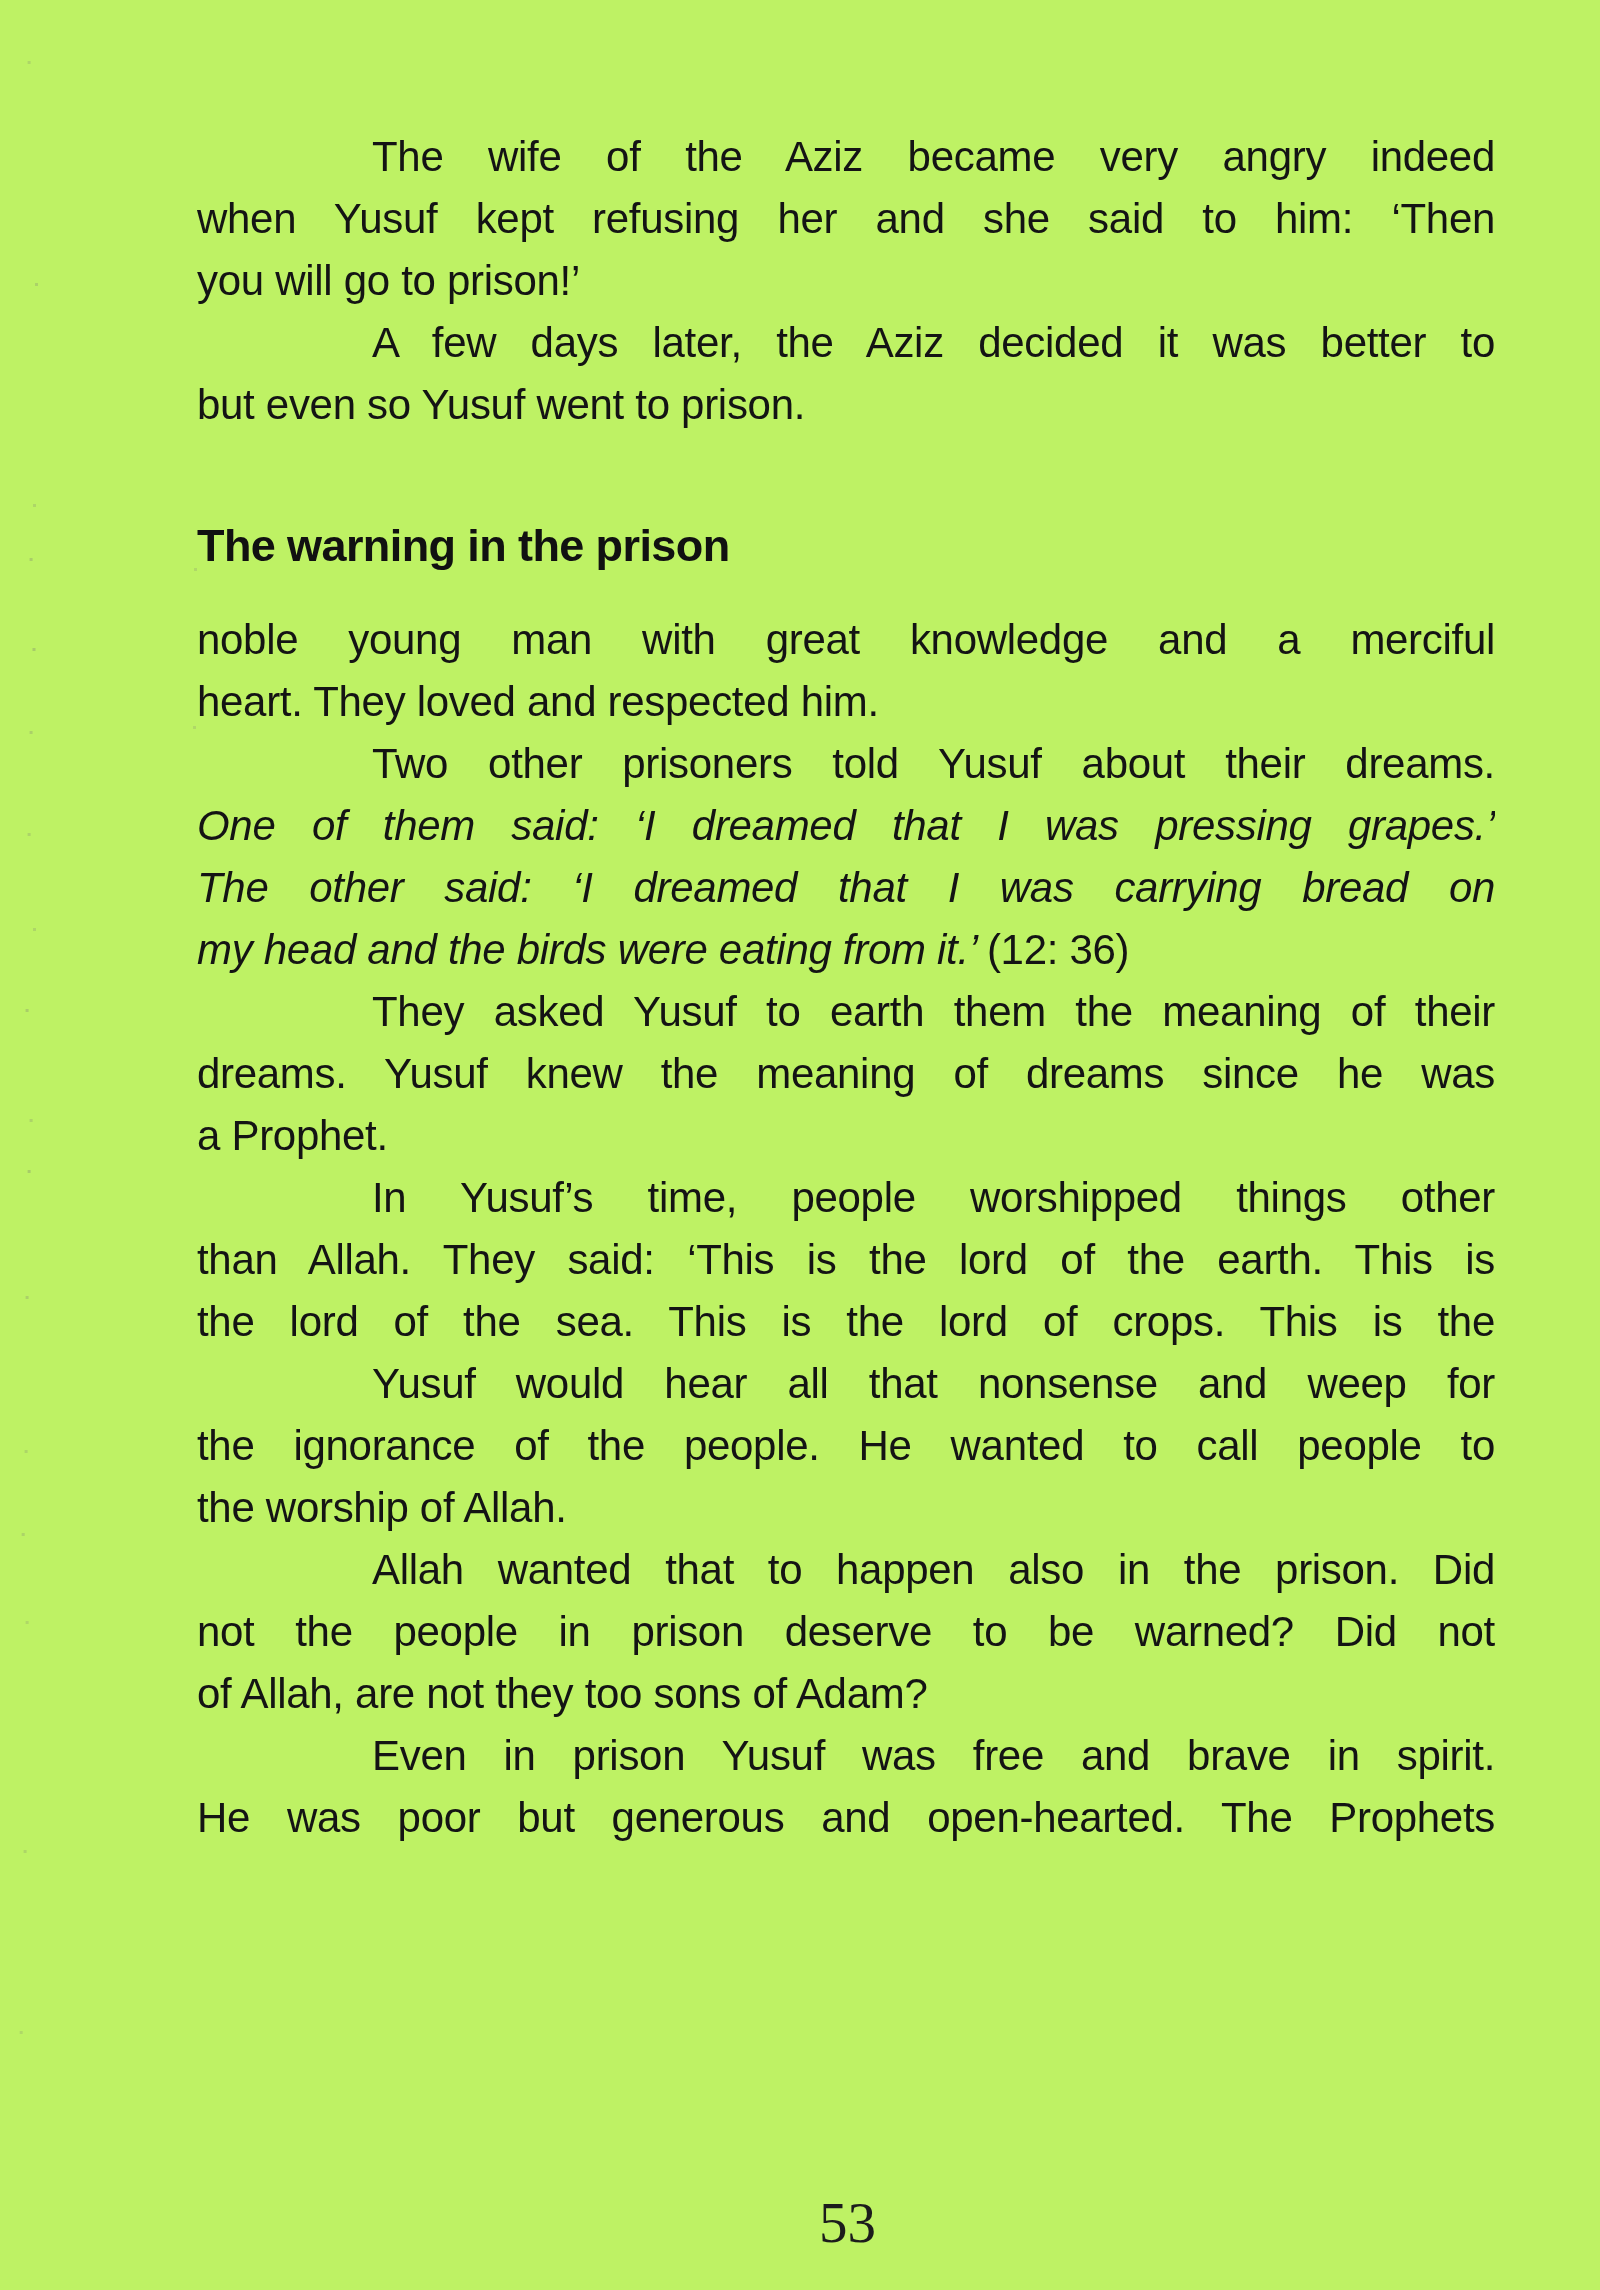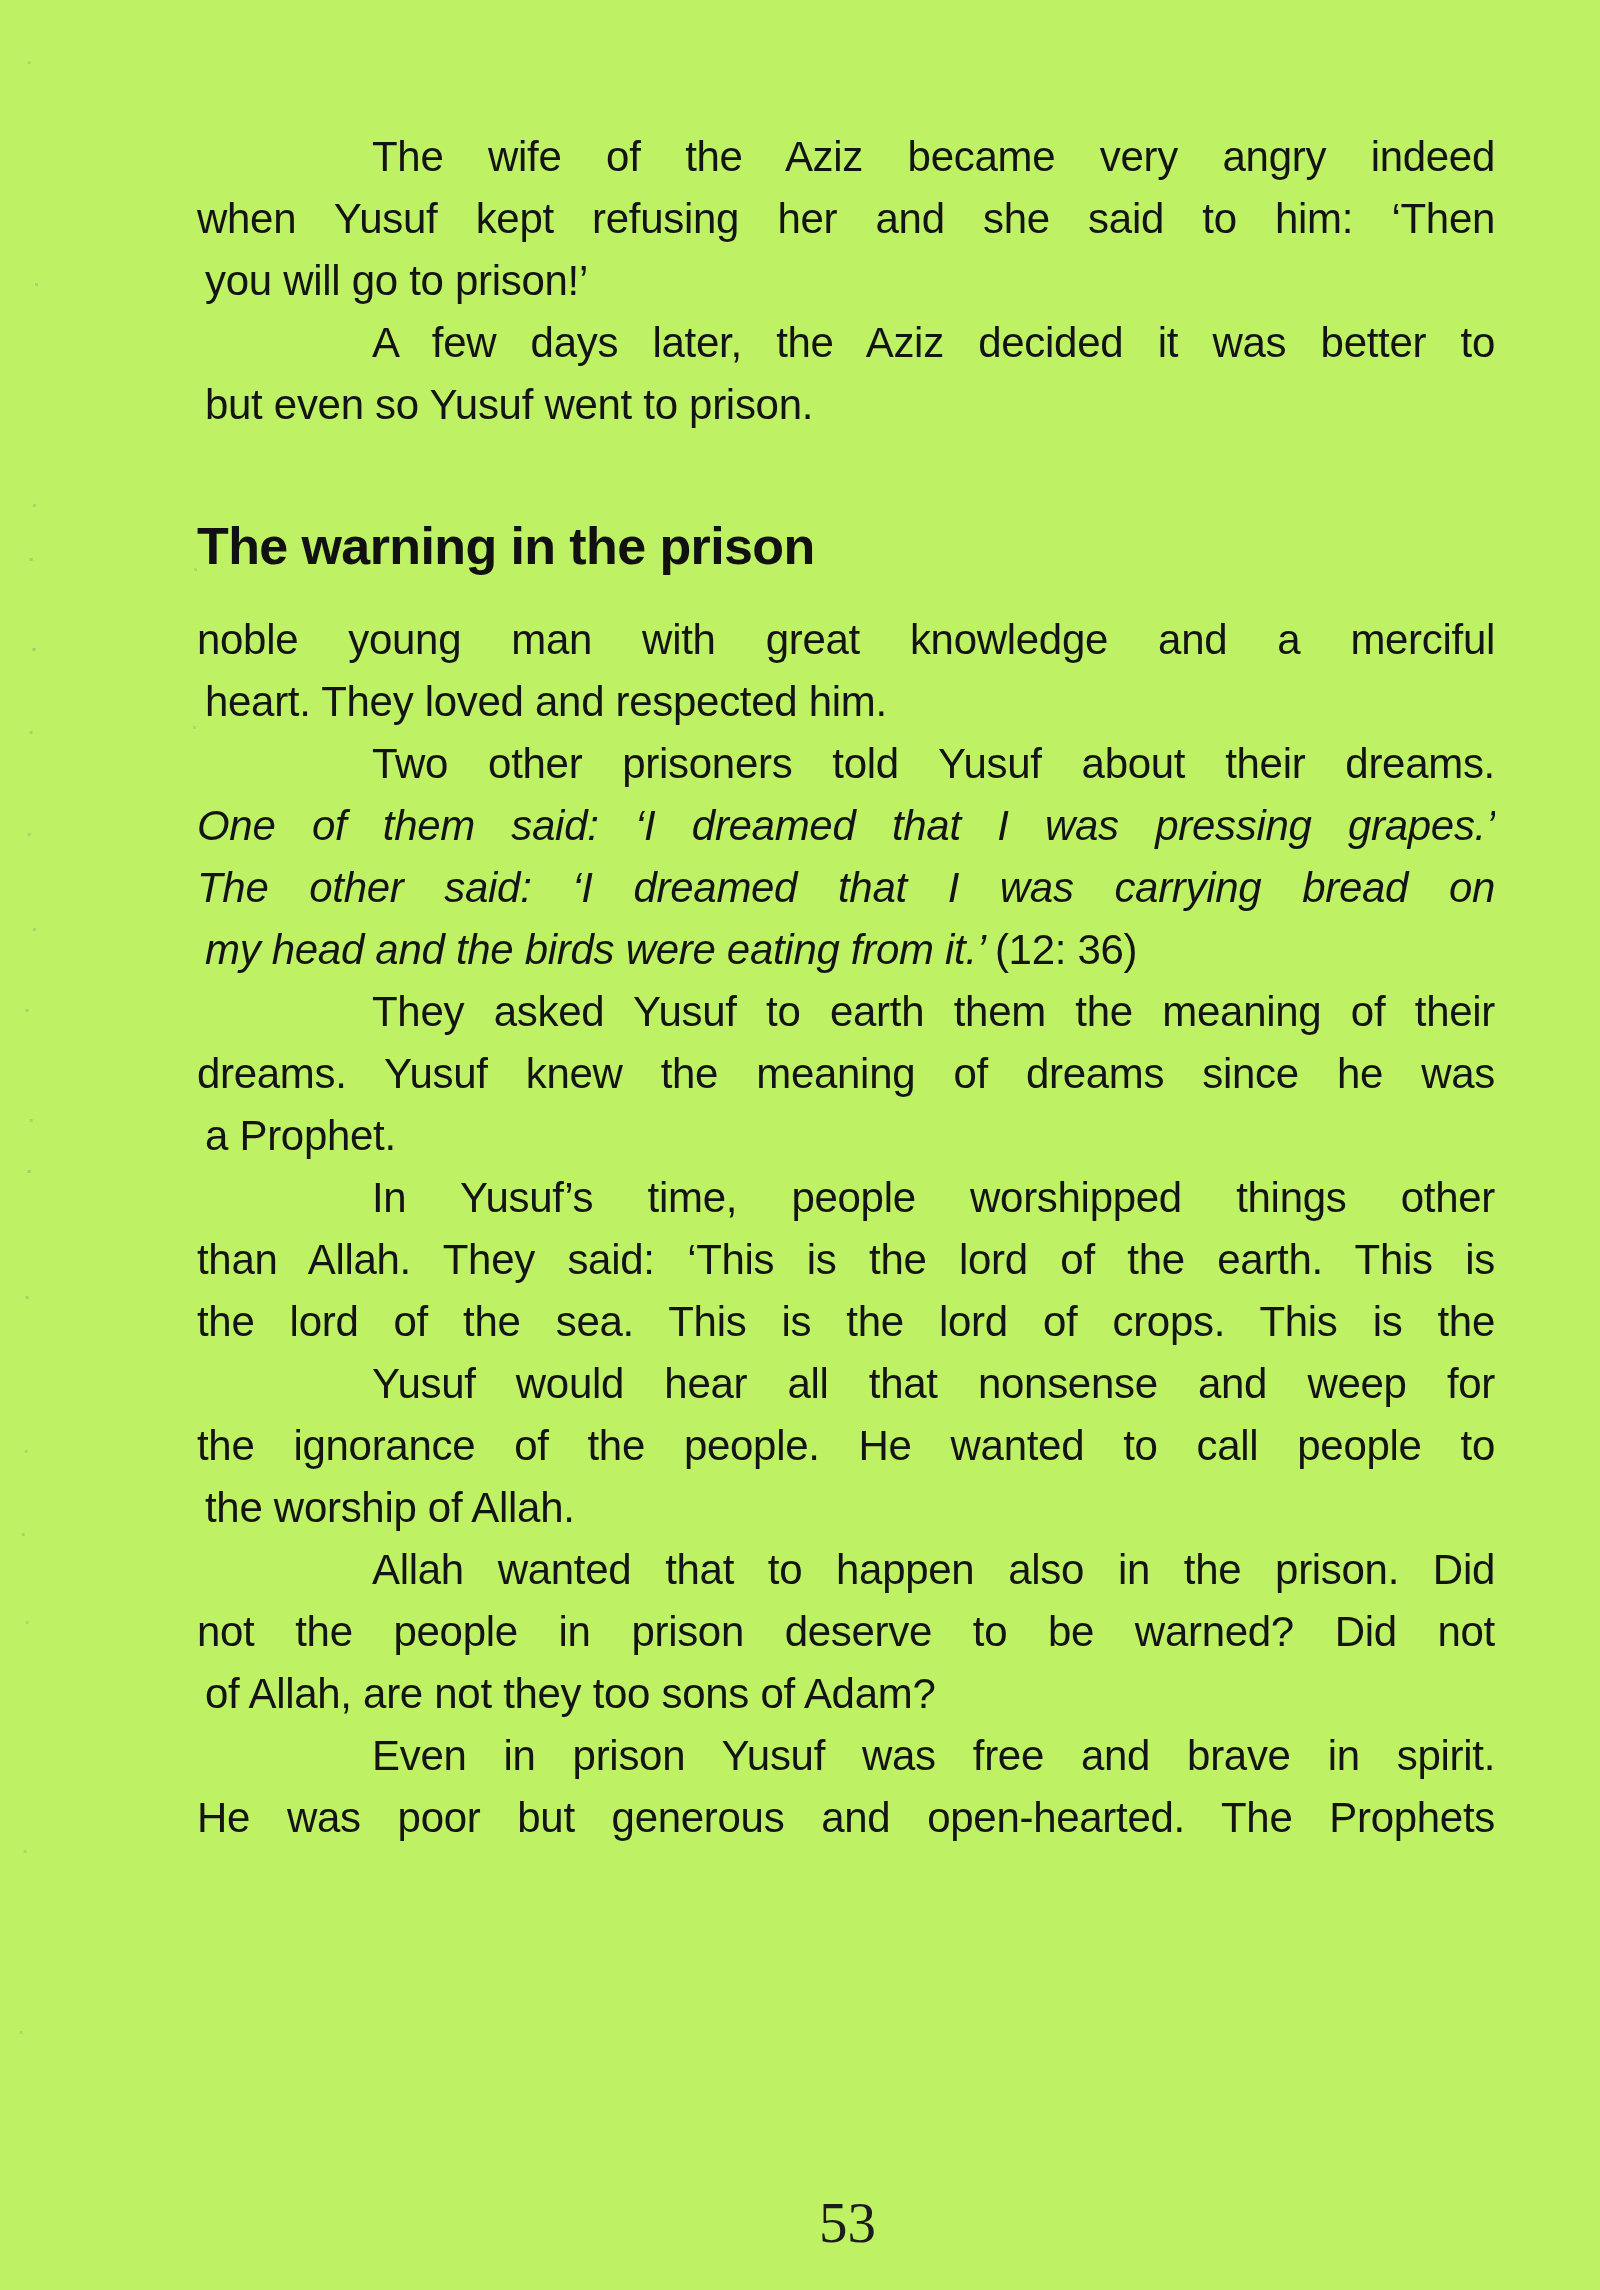--- a/index.html
+++ b/index.html
@@ -36,26 +36,26 @@
   }
   .body-text{
     position:absolute;top:126px;left:197px;width:1298px;
     font-size:42px;line-height:62px;letter-spacing:-0.3px;
     color:#141414;
   }
   .line{
     text-align:justify;text-align-last:justify;text-justify:inter-word;
     height:62px;overflow:hidden;
   }
-  .line.left,.line.indent-left{text-align:left;text-align-last:left;margin-left:8px;}
+  .line.left,.line.indent-left{text-align:left;text-align-last:left;}
   .line.indent-just,.line.indent-left{text-indent:175px;}
   .it{font-style:italic;}
   .heading{
     margin:79px 0 31.5px 0;
-    font-size:52px;font-weight:bold;line-height:62px;letter-spacing:-0.6px;
+    font-size:45px;font-weight:bold;line-height:62px;letter-spacing:-0.6px;
     color:#111;
   }
   .page-number{
     position:absolute;top:2193px;left:0;right:0;
     text-align:center;transform:translateX(47px);
     font-family:"Liberation Serif",serif;
     font-size:57px;line-height:59px;color:#1c1c1c;
   }
 </style>
 </head>

